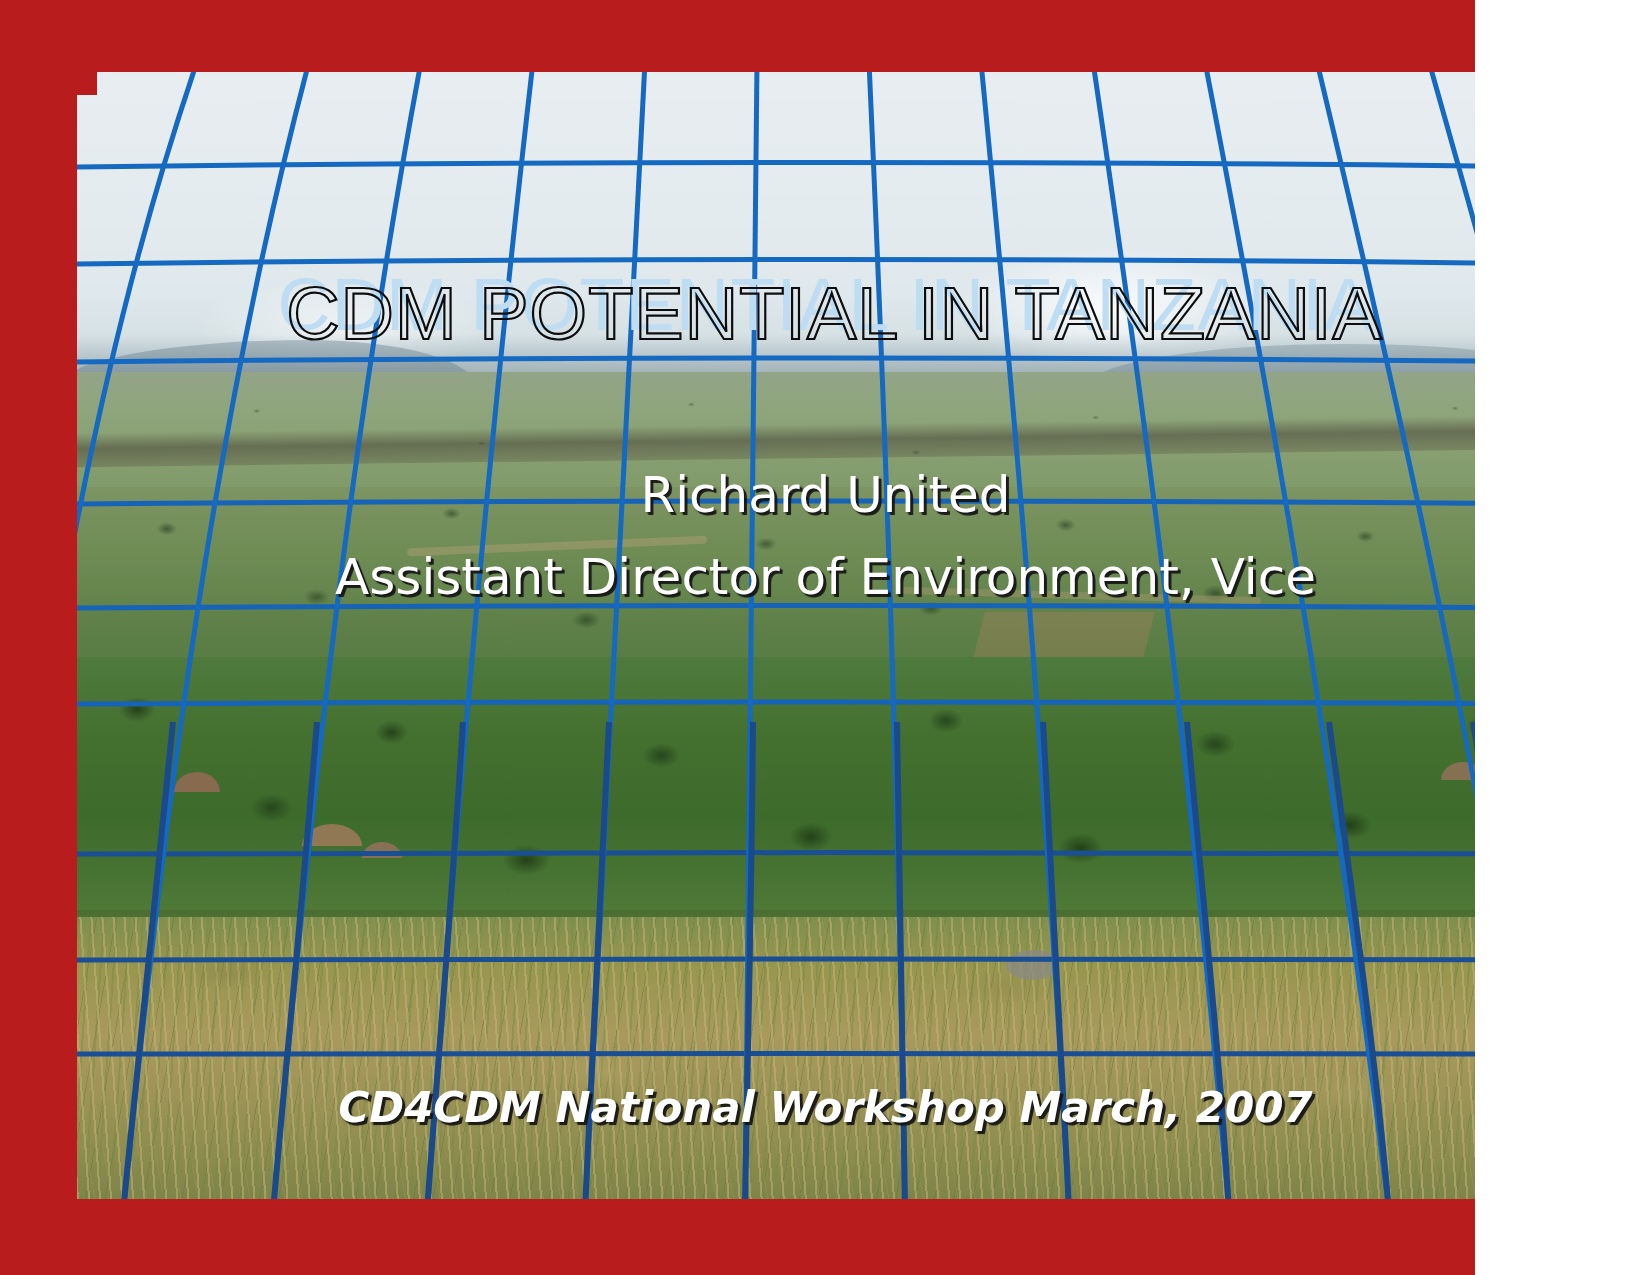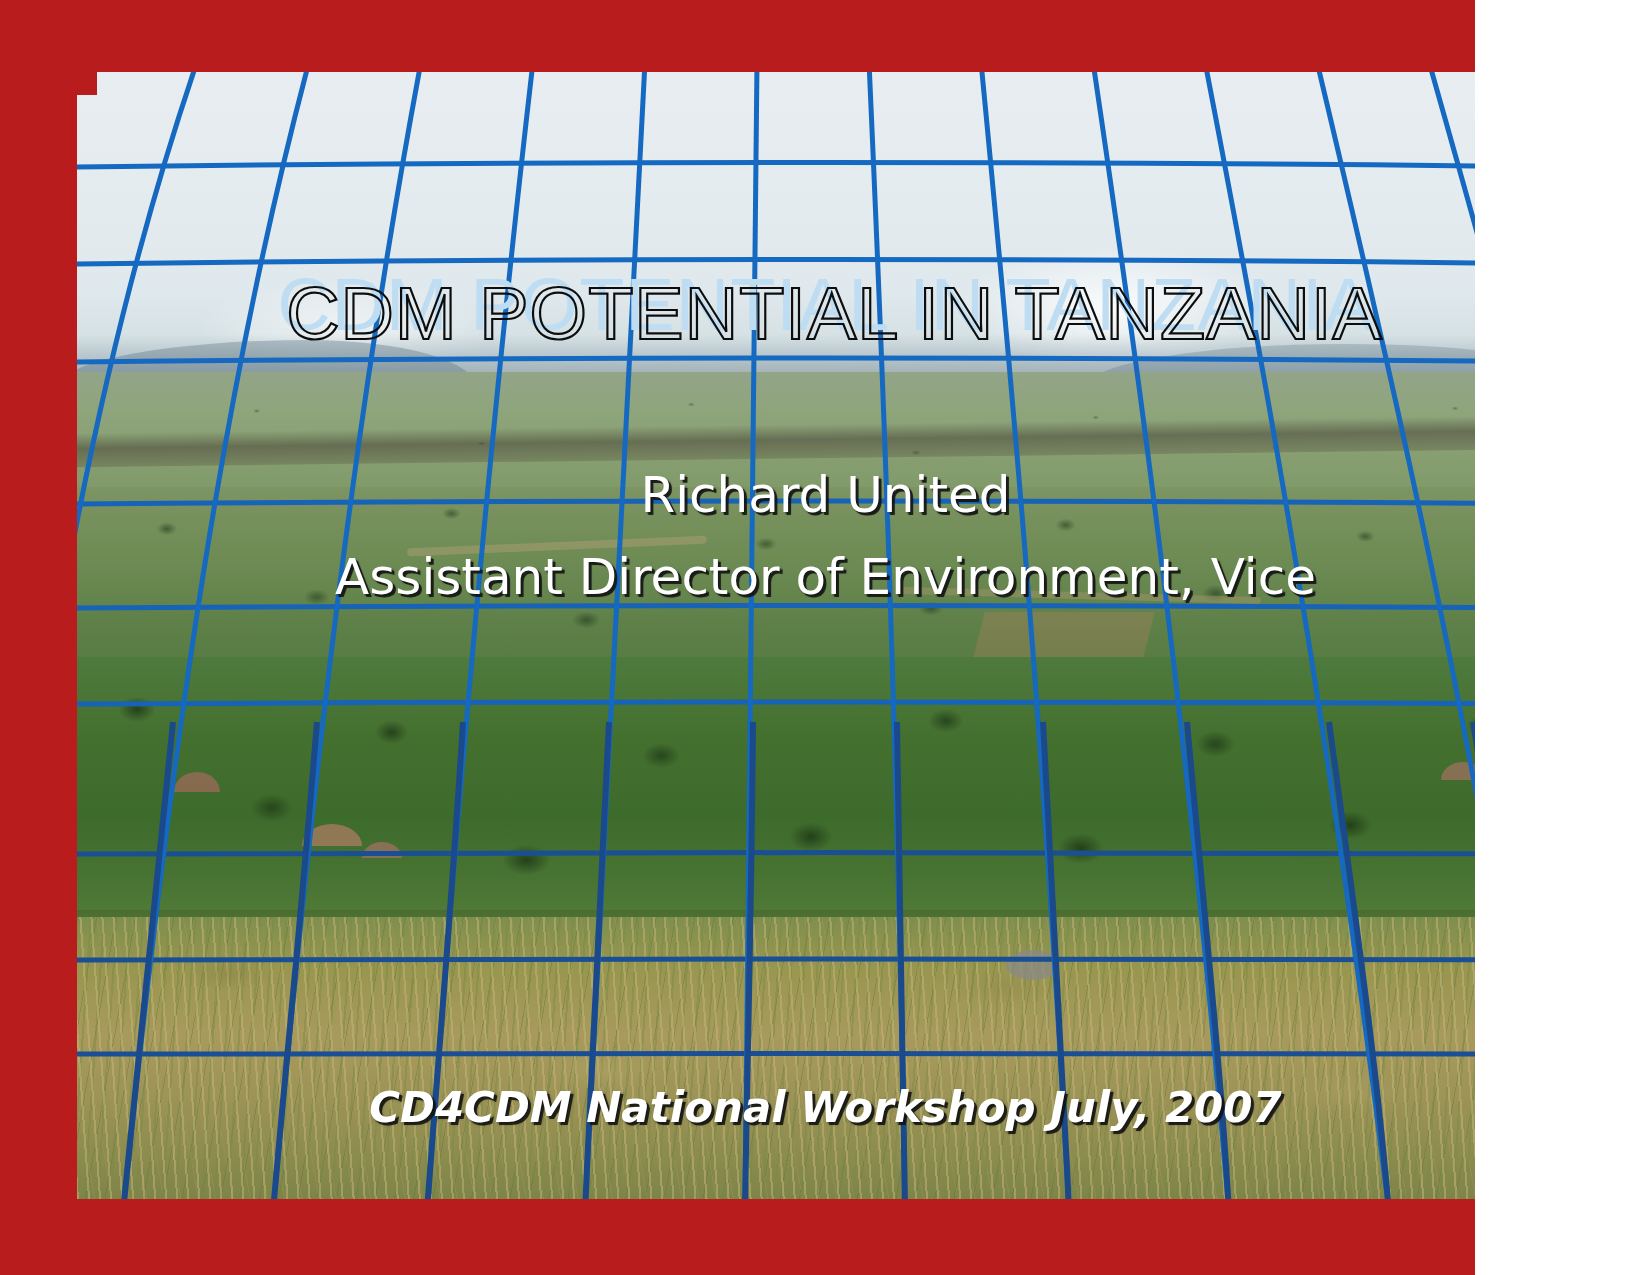--- a/index.html
+++ b/index.html
@@ -289,16 +289,16 @@
   <div id="textlayer">
 
     <div class="title">
       <span class="fill">CDM  POTENTIAL IN TANZANIA</span>
       <span class="outline">CDM  POTENTIAL IN TANZANIA</span>
     </div>
 
     <div class="body l1">Richard United</div>
     <div class="body l2">Assistant Director of Environment, Vice</div>
 
-    <div class="footer">CD4CDM National Workshop July, 2007</div>
+    <div class="footer">CD4CDM National Workshop March, 2007</div>
   </div>
 
 </div>
 
 </body></html>

